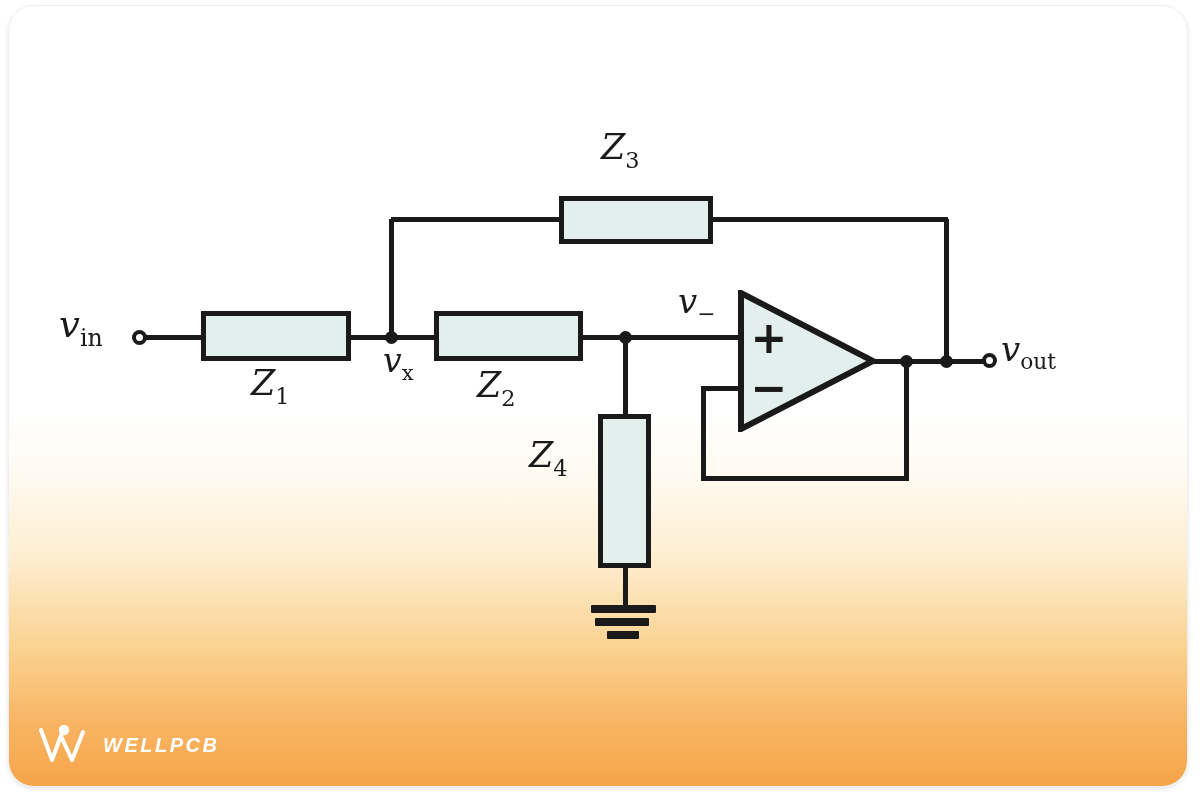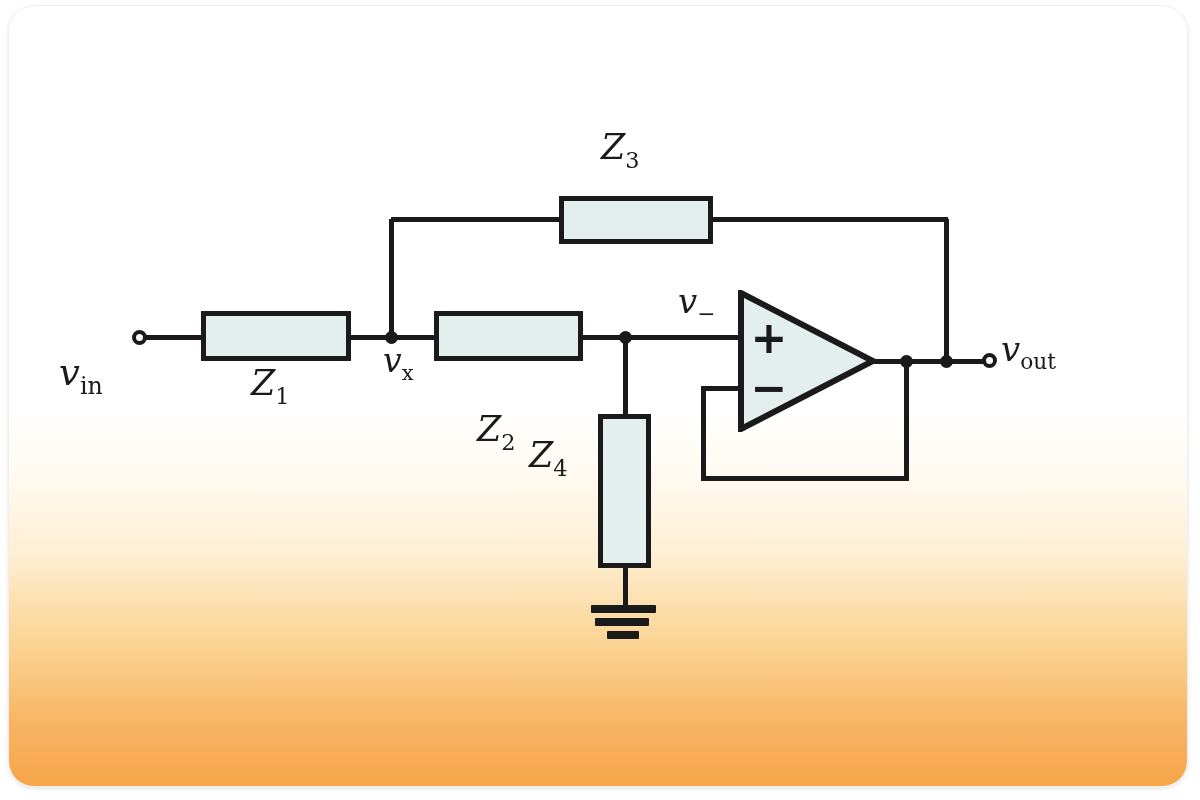--- a/index.html
+++ b/index.html
@@ -28,21 +28,21 @@
   }
   .lbl{
     position:absolute;color:#1a1a1a;
     font-family:"DejaVu Serif","Liberation Serif",serif;
     font-style:italic;line-height:1;white-space:nowrap;
   }
   .lbl .sub{
     font-style:normal;font-size:0.64em;vertical-align:-0.38em;
     letter-spacing:0;
   }
-  .f36{font-size:37px;margin-top:48px;} .f34{font-size:34px;} .f32{font-size:33px;} .f40{font-size:35px;}
+  .f36{font-size:37px;} .f34{font-size:34px;} .f32{font-size:33px;} .f40{font-size:35px;}
   .opamp-sign{
     position:absolute;width:48px;height:50px;line-height:50px;text-align:center;
     font-family:"DejaVu Sans","Liberation Sans",sans-serif;
     font-weight:bold;font-size:44px;color:#1a1a1a;
   }
   .gbar{position:absolute;background:#1a1a1a;border-radius:1px;}
   .brand{
     position:absolute;left:27px;top:718px;display:flex;align-items:center;gap:9px;
   }
   .brand-text{
@@ -102,24 +102,34 @@
     </div>
     <div class="lbl f34" style="left:669px;top:278px;">
       <span>v</span><span class="sub">−</span>
     </div>
     <div class="lbl f34" style="left:992px;top:326px;">
       <span>v</span><span class="sub">out</span>
     </div>
     <div class="lbl f40" style="left:242px;top:360px;">
       <span>Z</span><span class="sub">1</span>
     </div>
-    <div class="lbl f40" style="left:468px;top:362px;margin-top:44px;">
+    <div class="lbl f40" style="left:468px;top:362px;">
       <span>Z</span><span class="sub">2</span>
     </div>
     <div class="lbl f40" style="left:592px;top:124px;">
       <span>Z</span><span class="sub">3</span>
     </div>
     <div class="lbl f40" style="left:520px;top:432px;">
       <span>Z</span><span class="sub">4</span>
     </div>
   </div>
 
+  <div class="brand">
+    <svg width="58" height="42" viewBox="0 0 58 42">
+      <g fill="none" stroke="#ffffff" stroke-width="4" stroke-linecap="round" stroke-linejoin="round">
+        <path d="M5,6 L16,36 L27,6"></path>
+        <path d="M25,12 L36,36 L47,8"></path>
+        <circle cx="28" cy="6" r="3.2"></circle>
+      </g>
+    </svg>
+    <span class="brand-text">WELLPCB</span>
+  </div>
 </div>
 
 </body></html>

